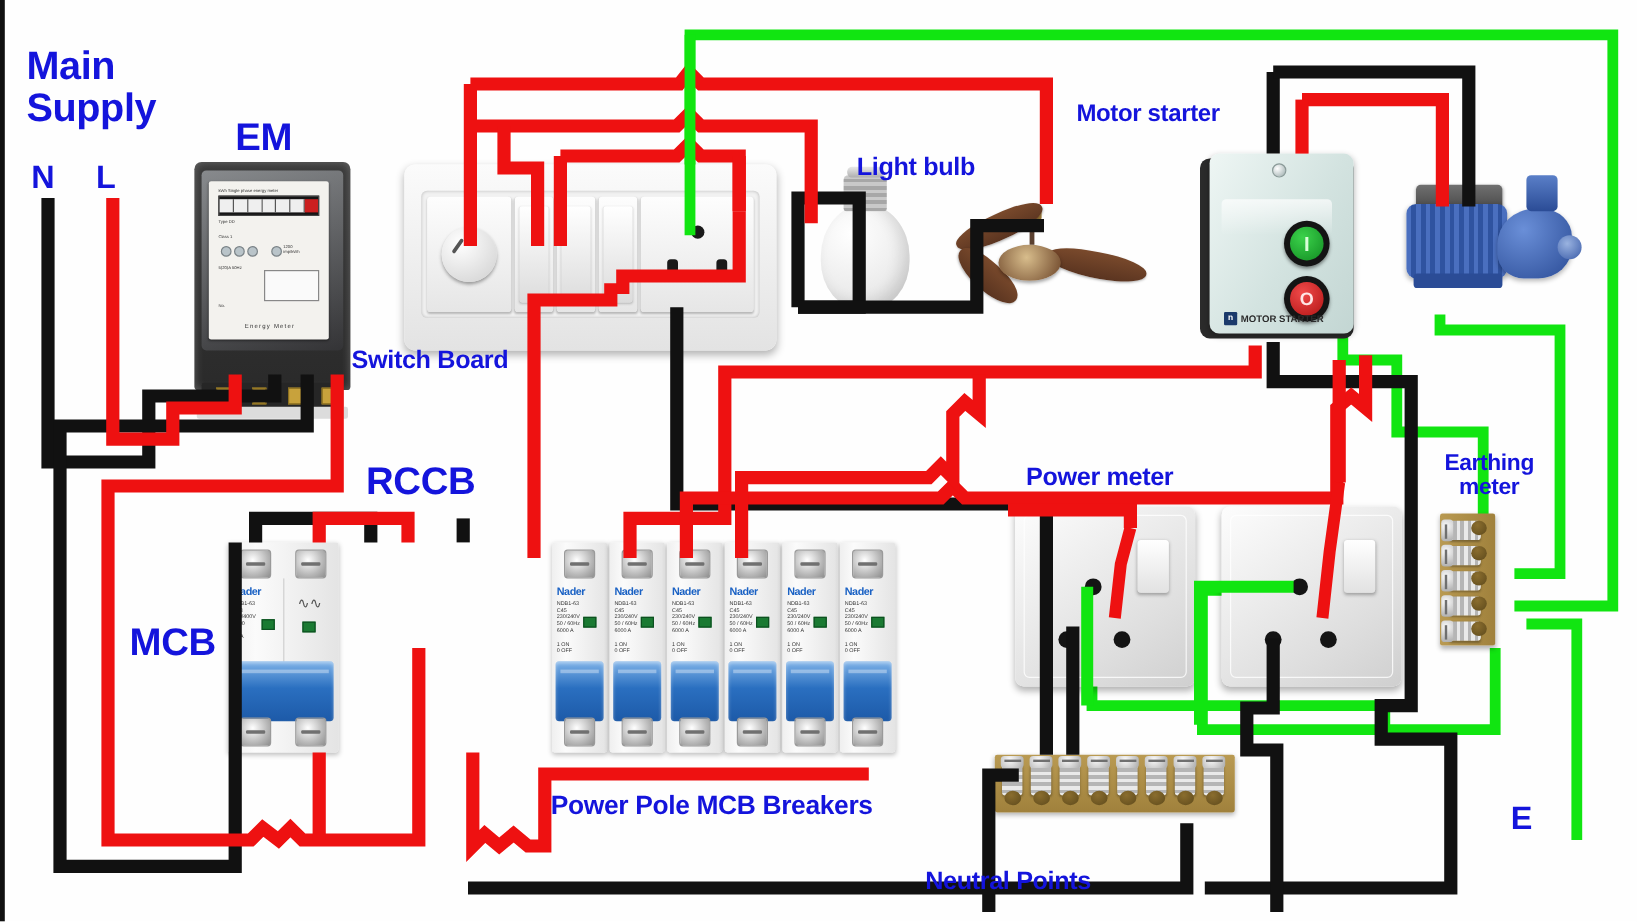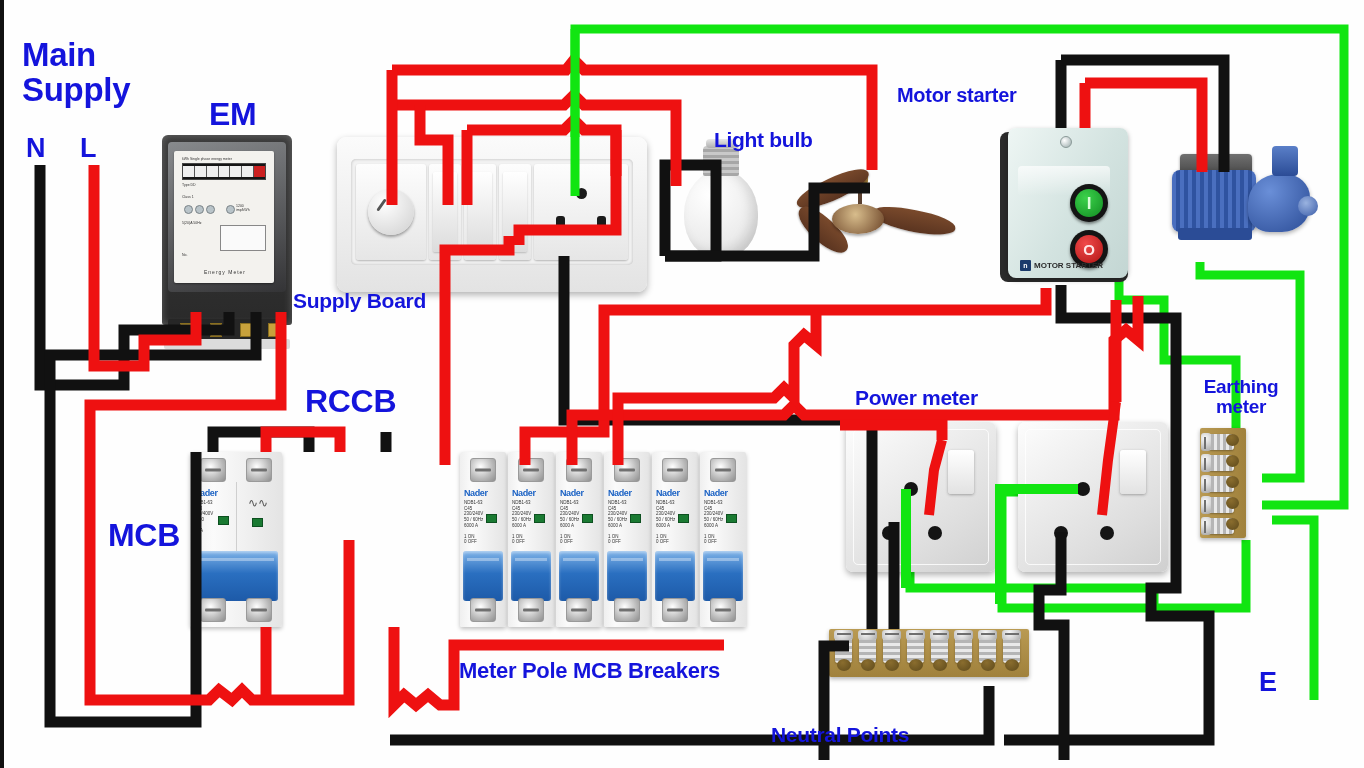--- a/index.html
+++ b/index.html
@@ -534,26 +534,26 @@
       <path stroke="#11e511" stroke-width="9" d="M571,29 L571,196"></path>
       <path stroke="#11e511" stroke-width="10" d="M902,489 L902,588"></path>
       <path stroke="#11e511" stroke-width="10" d="M1074,489 L996,489 L996,604"></path>
     </g>
   </svg>
 
   <div class="lbl" style="left:18px;top:38px;font-size:33px;">Main
 Supply</div>
   <div class="lbl" style="left:22px;top:134px;font-size:27px;">N</div>
   <div class="lbl" style="left:76px;top:134px;font-size:27px;">L</div>
-  <div class="lbl" style="left:205px;top:98px;font-size:32px;">EM</div>
-  <div class="lbl" style="left:289px;top:290px;font-size:21px;">Supply Board</div>
+  <div class="lbl" style="left:192px;top:98px;font-size:32px;">EM</div>
+  <div class="lbl" style="left:289px;top:290px;font-size:21px;">Switch Board</div>
   <div class="lbl" style="left:710px;top:129px;font-size:21px;">Light bulb</div>
   <div class="lbl" style="left:893px;top:85px;font-size:20px;">Motor starter</div>
   <div class="lbl" style="left:301px;top:385px;font-size:32px;">RCCB</div>
   <div class="lbl" style="left:104px;top:519px;font-size:32px;">MCB</div>
-  <div class="lbl" style="left:455px;top:659px;font-size:22px;">Meter Pole MCB Breakers</div>
+  <div class="lbl" style="left:455px;top:659px;font-size:22px;">Power Pole MCB Breakers</div>
   <div class="lbl" style="left:851px;top:387px;font-size:21px;">Power meter</div>
   <div class="lbl" style="left:1192px;top:377px;font-size:19px;text-align:center;width:90px;">Earthing
 meter</div>
   <div class="lbl" style="left:767px;top:724px;font-size:21px;">Neutral Points</div>
   <div class="lbl" style="left:1255px;top:668px;font-size:27px;">E</div>
 
 </div>
 
 </body></html>

